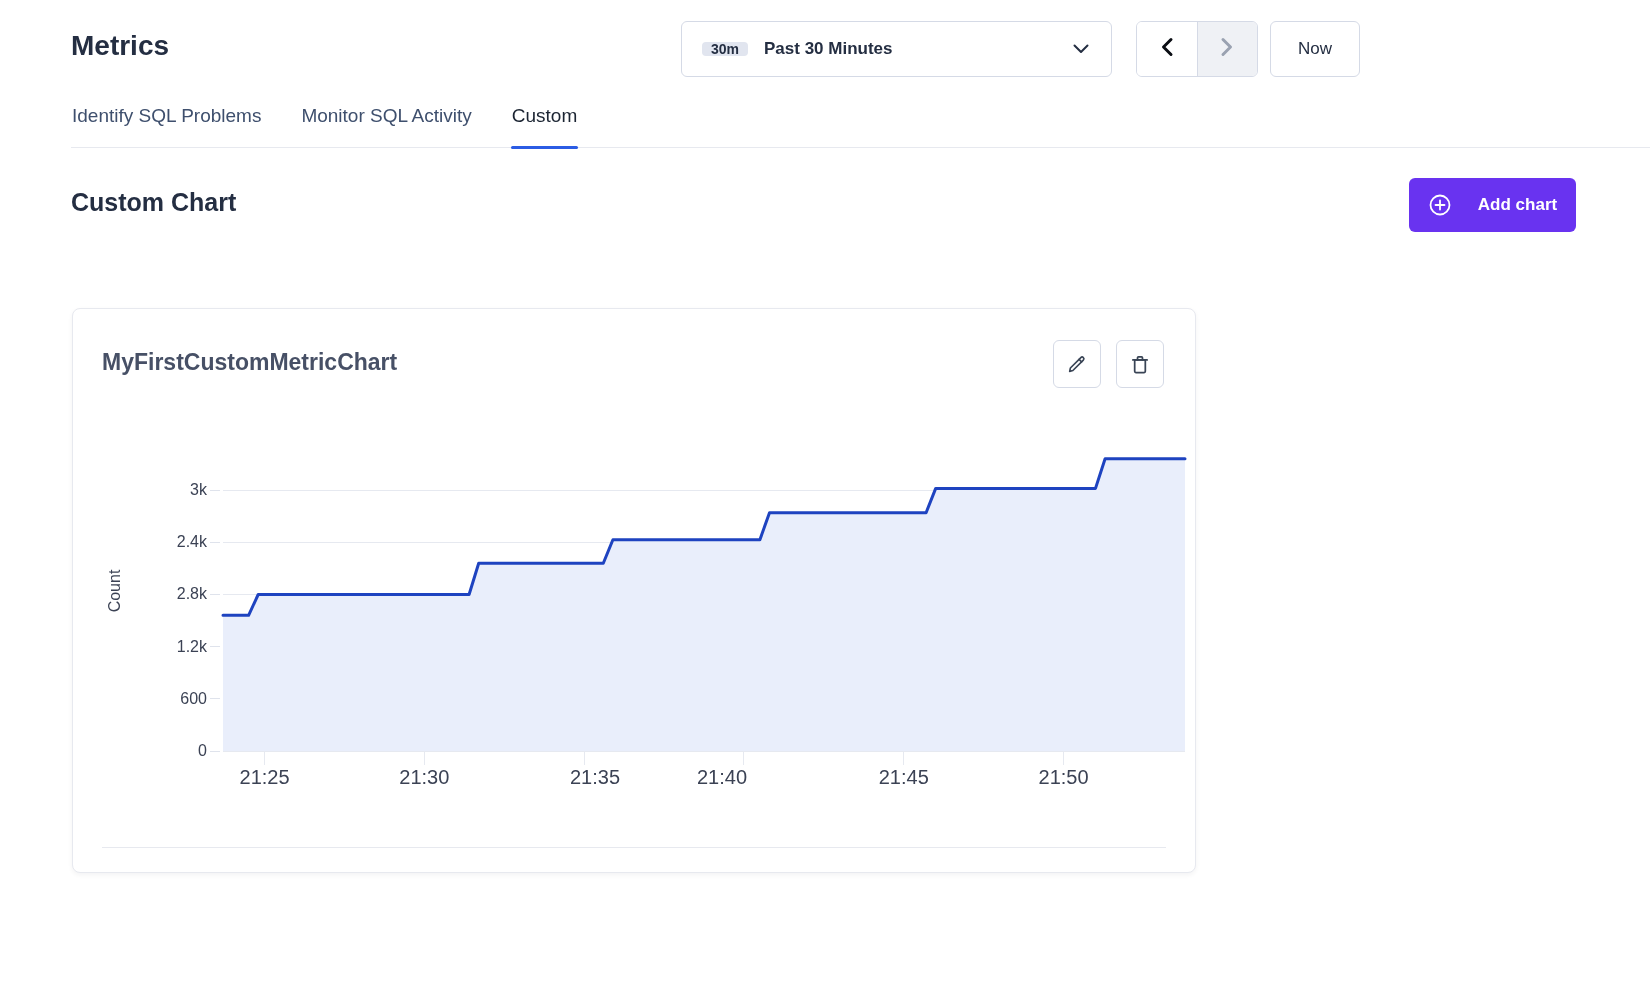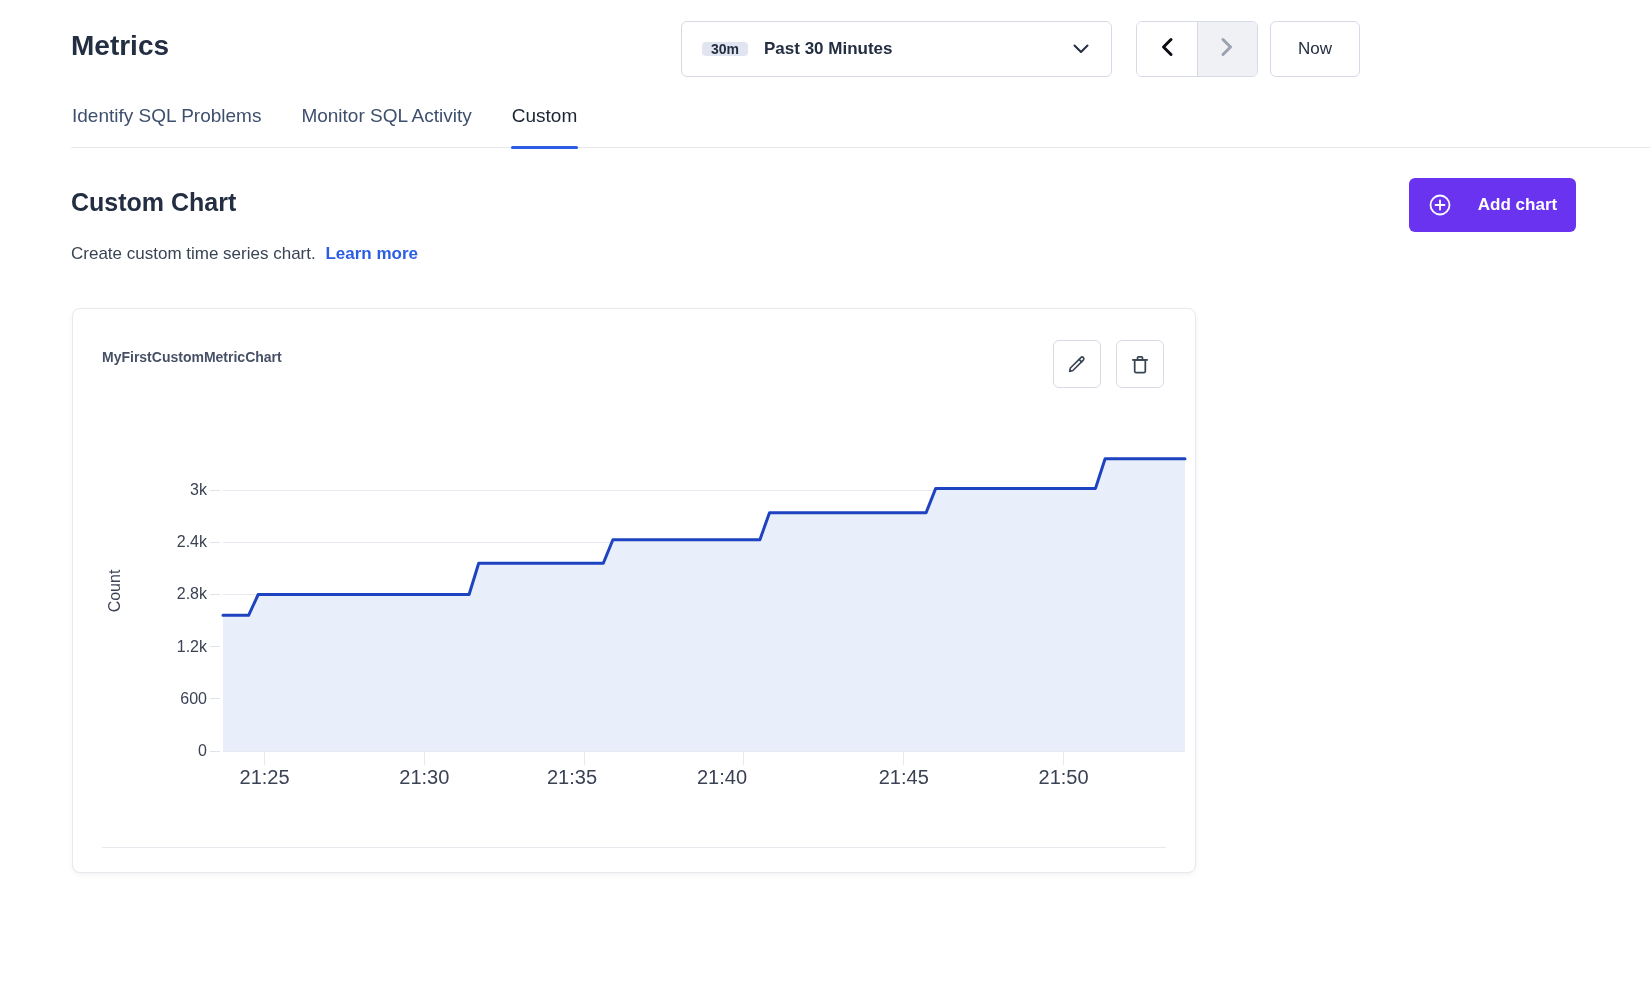--- a/index.html
+++ b/index.html
@@ -42,21 +42,21 @@
   .learn-more { color:#2b5ce4; font-weight:600; cursor:pointer; text-decoration:none; margin-left:5px; }
 
   .add-chart-btn { position:absolute; left:1365px; top:178px; width:167px; height:54px;
     background:#6933f0; border:none; border-radius:6px; color:#ffffff; font-size:17px; font-weight:700;
     display:flex; align-items:center; justify-content:center; gap:26px; cursor:pointer;
     font-family:inherit; }
 
   
   .card { position:absolute; left:28px; top:308px; width:1124px; height:565px; background:#fff;
     border:1px solid #e7e9ef; border-radius:8px; box-shadow:0 2px 5px rgba(16,24,40,0.05); }
-  .card-title { position:absolute; left:29px; top:40px; font-size:14px; font-weight:700; color:#475066; }
+  .card-title { position:absolute; left:29px; top:40px; font-size:23px; font-weight:700; color:#475066; }
   .icon-btn { position:absolute; top:31px; width:48px; height:48px; border:1px solid #d5dae6;
     border-radius:6px; background:#fff; display:flex; align-items:center; justify-content:center; cursor:pointer; }
   .icon-btn.edit { left:980px; }
   .icon-btn.delete { left:1043px; }
 
   
   .plot { position:absolute; left:150px; top:122px; width:962px; height:320px; }
   .gridline { position:absolute; left:0; right:0; height:1px; background:#e6e9f0; }
   .ydash { position:absolute; left:-13px; width:10px; height:1px; background:#dfe3ec; }
   .ylab { position:absolute; left:-86px; width:70px; text-align:right; font-size:16px; color:#3b4254; }
@@ -109,24 +109,20 @@
 
   <button class="now-btn">Now</button>
 
   <div class="tabs">
     <div class="tab">Identify SQL Problems</div>
     <div class="tab">Monitor SQL Activity</div>
     <div class="tab active">Custom</div>
   </div>
 
   <h2 class="section-heading">Custom Chart</h2>
-  <p class="section-desc">
-    <span>Create custom time series chart.</span>
-    <a class="learn-more">Learn more</a>
-  </p>
 
   <button class="add-chart-btn">
     <span style="display:flex">
       <svg width="24" height="24" viewBox="0 0 24 24" fill="none">
         <circle cx="12" cy="12" r="9.5" stroke="#ffffff" stroke-width="1.8"></circle>
         <line x1="12" y1="7.5" x2="12" y2="16.5" stroke="#ffffff" stroke-width="1.8" stroke-linecap="round"></line>
         <line x1="7.5" y1="12" x2="16.5" y2="12" stroke="#ffffff" stroke-width="1.8" stroke-linecap="round"></line>
       </svg>
     </span>
     <span>Add chart</span>
@@ -171,21 +167,21 @@
         <div class="ydash" style="top: 110.804px;"></div>
         <div class="ylab" style="top: 102.304px;">2.4k</div>
         <div class="gridline" style="top: 58.6304px;"></div>
         <div class="ydash" style="top: 58.6304px;"></div>
         <div class="ylab" style="top: 50.1304px;">3k</div>
         <div class="xdash" style="left: 41.0482px;"></div>
         <div class="xlab" style="left: 41.5482px;">21:25</div>
         <div class="xdash" style="left: 200.849px;"></div>
         <div class="xlab" style="left: 201.349px;">21:30</div>
         <div class="xdash" style="left: 360.65px;"></div>
-        <div class="xlab" style="left: 349px;">21:35</div>
+        <div class="xlab" style="left: 372px;">21:35</div>
         <div class="xdash" style="left: 520.45px;"></div>
         <div class="xlab" style="left: 499px;">21:40</div>
         <div class="xdash" style="left: 680.251px;"></div>
         <div class="xlab" style="left: 680.751px;">21:45</div>
         <div class="xdash" style="left: 840.051px;"></div>
         <div class="xlab" style="left: 840.551px;">21:50</div>
         <svg class="chart-svg" width="962" height="320">
           <path d="M0.0 184.3 L25.6 184.3 L35.2 163.5 L246.1 163.5 L255.7 132.2 L380.3 132.2 L389.9 108.7 L536.9 108.7 L546.5 81.7 L703.1 81.7 L712.7 57.4 L872.5 57.4 L882.1 27.8 L962.0 27.8 L962.0 320 L0.0 320 Z" fill="#e9eefb" stroke="none"></path>
           <path d="M0.0 184.3 L25.6 184.3 L35.2 163.5 L246.1 163.5 L255.7 132.2 L380.3 132.2 L389.9 108.7 L536.9 108.7 L546.5 81.7 L703.1 81.7 L712.7 57.4 L872.5 57.4 L882.1 27.8 L962.0 27.8" fill="none" stroke="#1e43c0" stroke-width="3" stroke-linejoin="round" stroke-linecap="round"></path>
         </svg>

